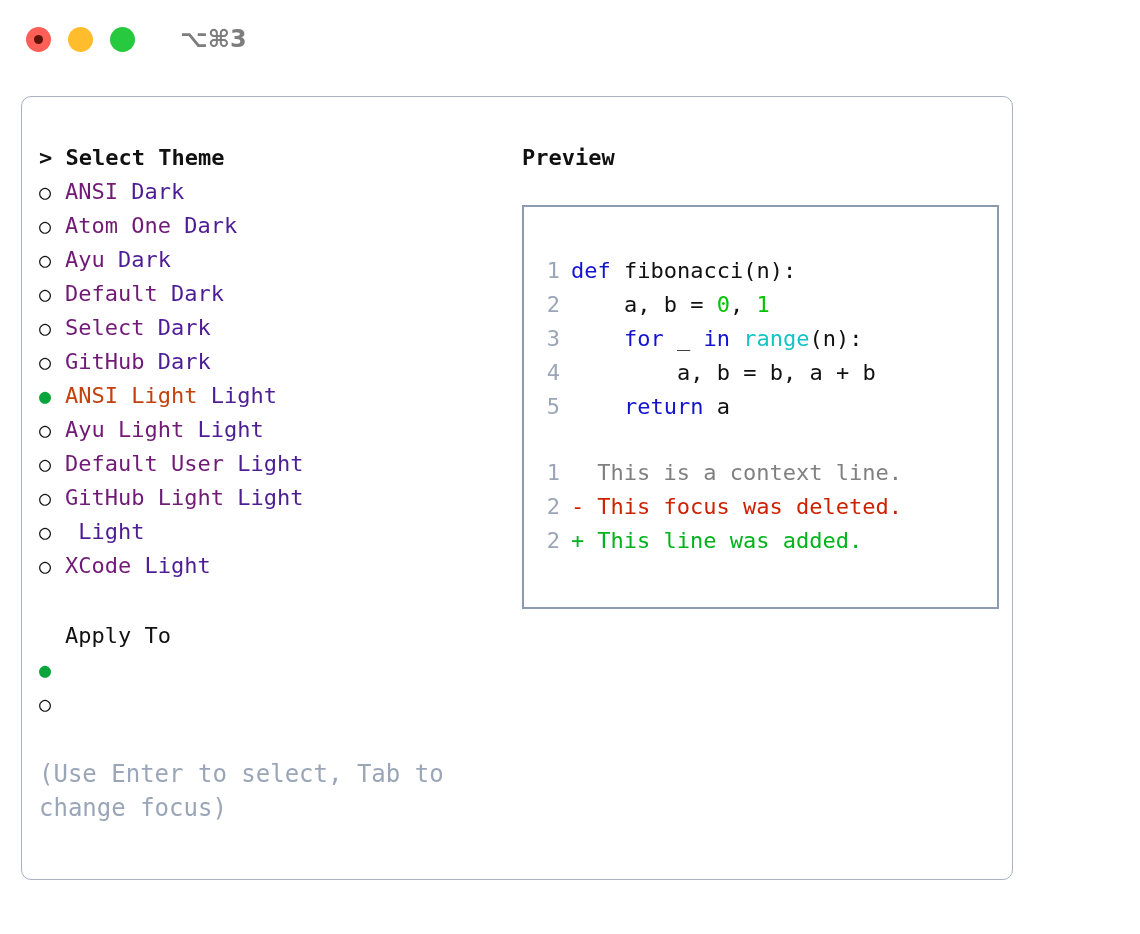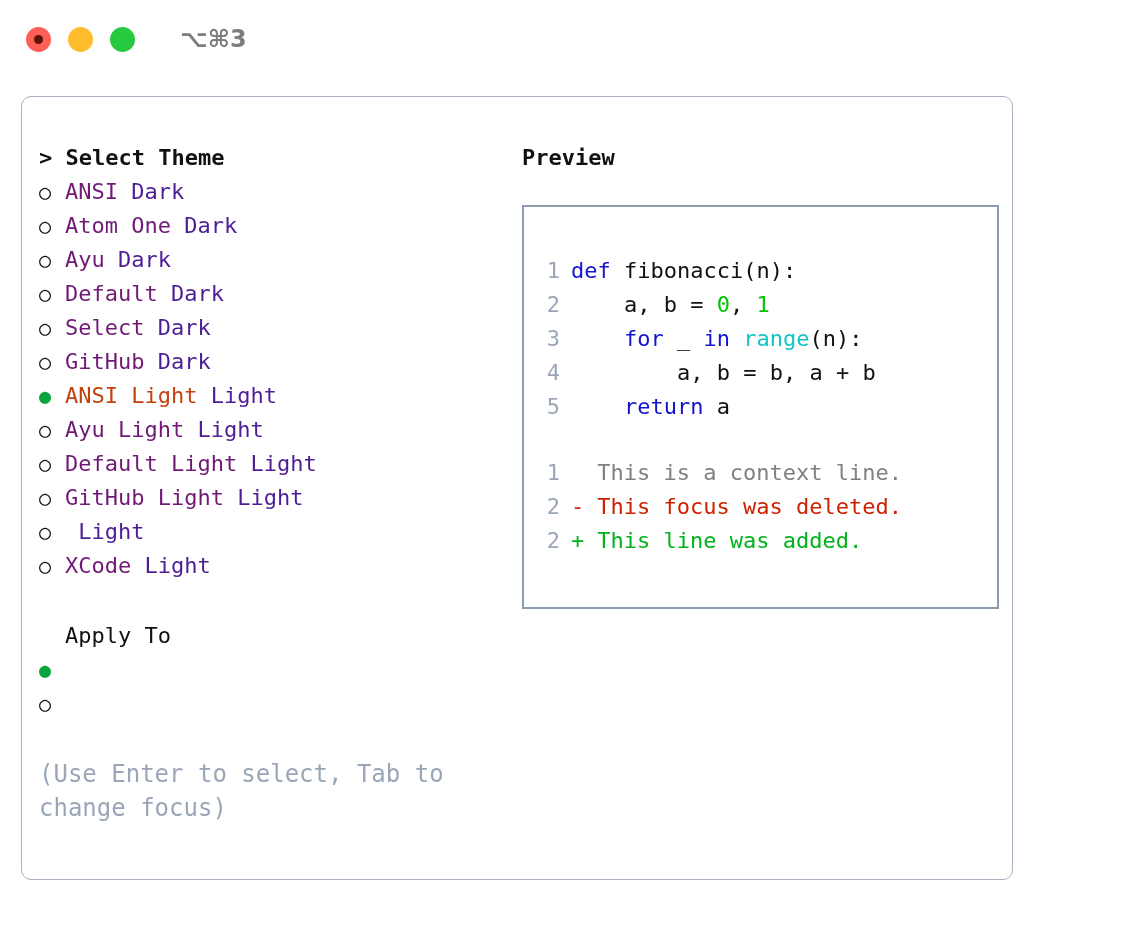--- a/index.html
+++ b/index.html
@@ -201,21 +201,21 @@
 
         <div id="theme-list">
             <div class="opt-row"><span class="bullet">○</span><span class="opt-name">ANSI</span><span> </span><span class="opt-variant">Dark</span></div>
             <div class="opt-row"><span class="bullet">○</span><span class="opt-name">Atom One</span><span> </span><span class="opt-variant">Dark</span></div>
             <div class="opt-row"><span class="bullet">○</span><span class="opt-name">Ayu</span><span> </span><span class="opt-variant">Dark</span></div>
             <div class="opt-row"><span class="bullet">○</span><span class="opt-name">Default</span><span> </span><span class="opt-variant">Dark</span></div>
             <div class="opt-row"><span class="bullet">○</span><span class="opt-name">Select</span><span> </span><span class="opt-variant">Dark</span></div>
             <div class="opt-row"><span class="bullet">○</span><span class="opt-name">GitHub</span><span> </span><span class="opt-variant">Dark</span></div>
             <div class="opt-row"><span class="bullet on">●</span><span class="opt-name sel">ANSI Light</span><span> </span><span class="opt-variant">Light</span></div>
             <div class="opt-row"><span class="bullet">○</span><span class="opt-name">Ayu Light</span><span> </span><span class="opt-variant">Light</span></div>
-            <div class="opt-row"><span class="bullet">○</span><span class="opt-name">Default Light</span><span> </span><span class="opt-variant">Light</span></div>
+            <div class="opt-row"><span class="bullet">○</span><span class="opt-name">Default User</span><span> </span><span class="opt-variant">Light</span></div>
             <div class="opt-row"><span class="bullet">○</span><span class="opt-name">GitHub Light</span><span> </span><span class="opt-variant">Light</span></div>
             <div class="opt-row"><span class="bullet">○</span><span> </span><span class="opt-variant">Light</span></div>
             <div class="opt-row"><span class="bullet">○</span><span class="opt-name">XCode</span><span> </span><span class="opt-variant">Light</span></div>
           </div>
 
         <div class="spacer-36"></div>
 
         <div class="section-header" style="padding-left:26px;">Apply To</div>
 
         <div id="apply-list">

